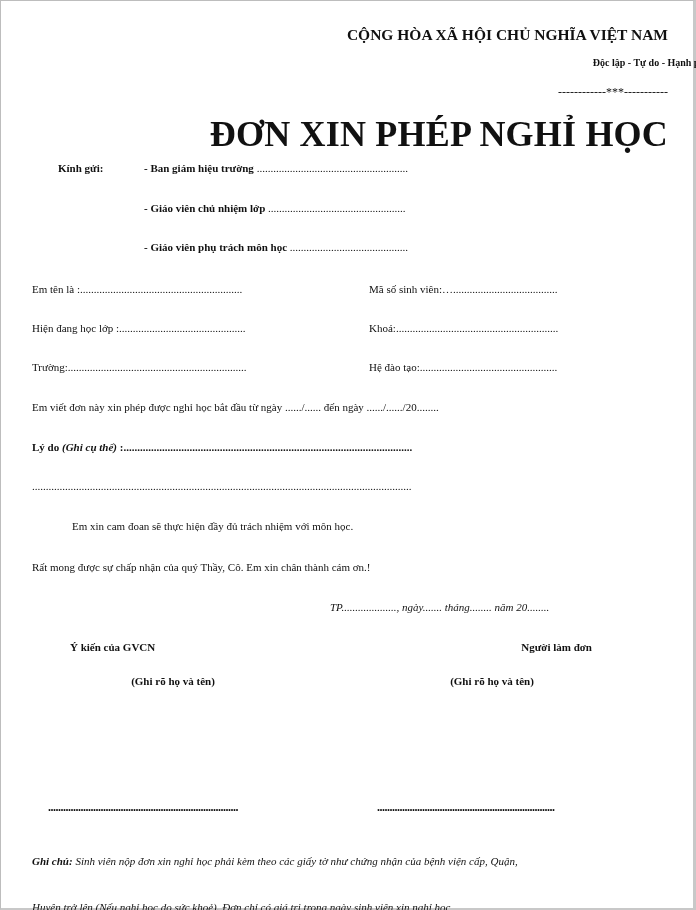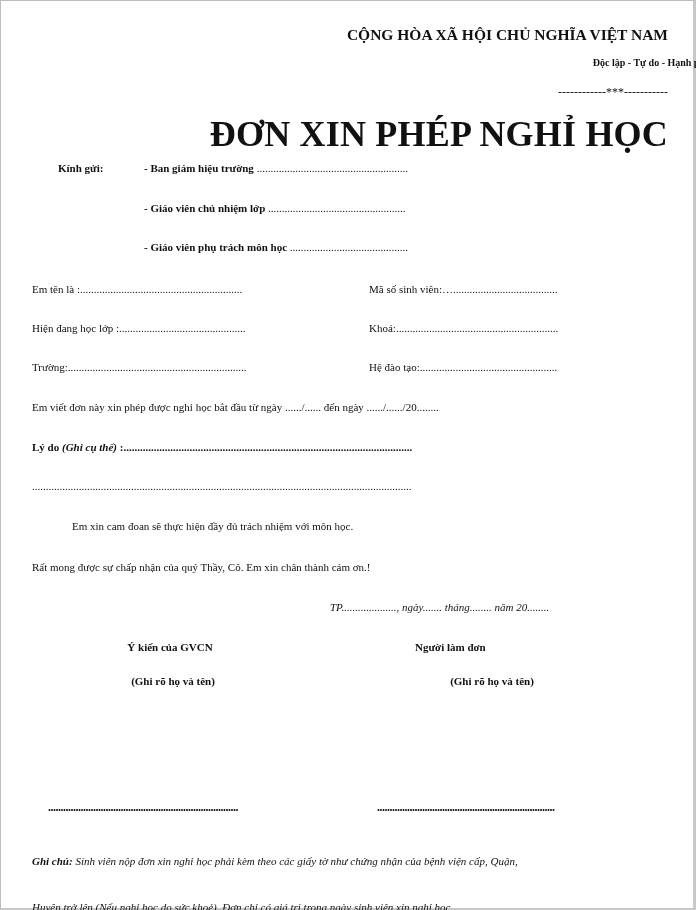--- a/index.html
+++ b/index.html
@@ -58,23 +58,23 @@
 <div class="abs t15" style="left:32px; top:441px;font-weight:bold;">
   <span>Lý do </span><span class="italic">(Ghi cụ thể)</span><span> :.........................................................................................................</span>
 </div>
 <div class="abs t15" style="left:32px; top:480px;">..........................................................................................................................................</div>
 
 <div class="abs t15" style="left:32px; top:520px;margin-left:40px;">Em xin cam đoan sẽ thực hiện đầy đủ trách nhiệm với môn học.</div>
 <div class="abs t15" style="left:32px; top:561px;">Rất mong được sự chấp nhận của quý Thầy, Cô. Em xin chân thành cám ơn.!</div>
 
 <div class="abs t15 italic" style="left:330px; top:601px;">TP...................., ngày....... tháng........ năm 20........</div>
 
-<div class="abs t15 bold" style="left:70px; width:200px; text-align:center; top:641px;">Ý kiến của GVCN</div>
+<div class="abs t15 bold" style="left:70px; width:200px; text-align:left; top:641px;">Ý kiến của GVCN</div>
 <div class="abs t15 bold" style="left:73px; width:200px; text-align:center; top:675px;">(Ghi rõ họ và tên)</div>
-<div class="abs t15 bold" style="left:415px; width:200px; text-align:left; top:641px;">Người làm đơn</div>
+<div class="abs t15 bold" style="left:392px; width:200px; text-align:right; top:641px;">Người làm đơn</div>
 <div class="abs t15 bold" style="left:392px; width:200px; text-align:center; top:675px;">(Ghi rõ họ và tên)</div>
 
 <div class="abs bold" style="left:48px; top:800px; font-size:12px; letter-spacing:-0.5px;">............................................................................</div>
 <div class="abs bold" style="left:377px; top:800px; font-size:12px; letter-spacing:-0.5px;">.......................................................................</div>
 
 <div class="abs note" style="left:32px; top:855px;">
   <span class="bold">Ghi chú:</span><span> Sinh viên nộp đơn xin nghỉ học phải kèm theo các giấy tờ như chứng nhận của bệnh viện cấp, Quận,</span>
 </div>
 <div class="abs note" style="left:32px; top:873px;margin-top:28px;">Huyện trở lên (Nếu nghỉ học do sức khoẻ). Đơn chỉ có giá trị trong ngày sinh viên xin nghỉ học</div>
 

